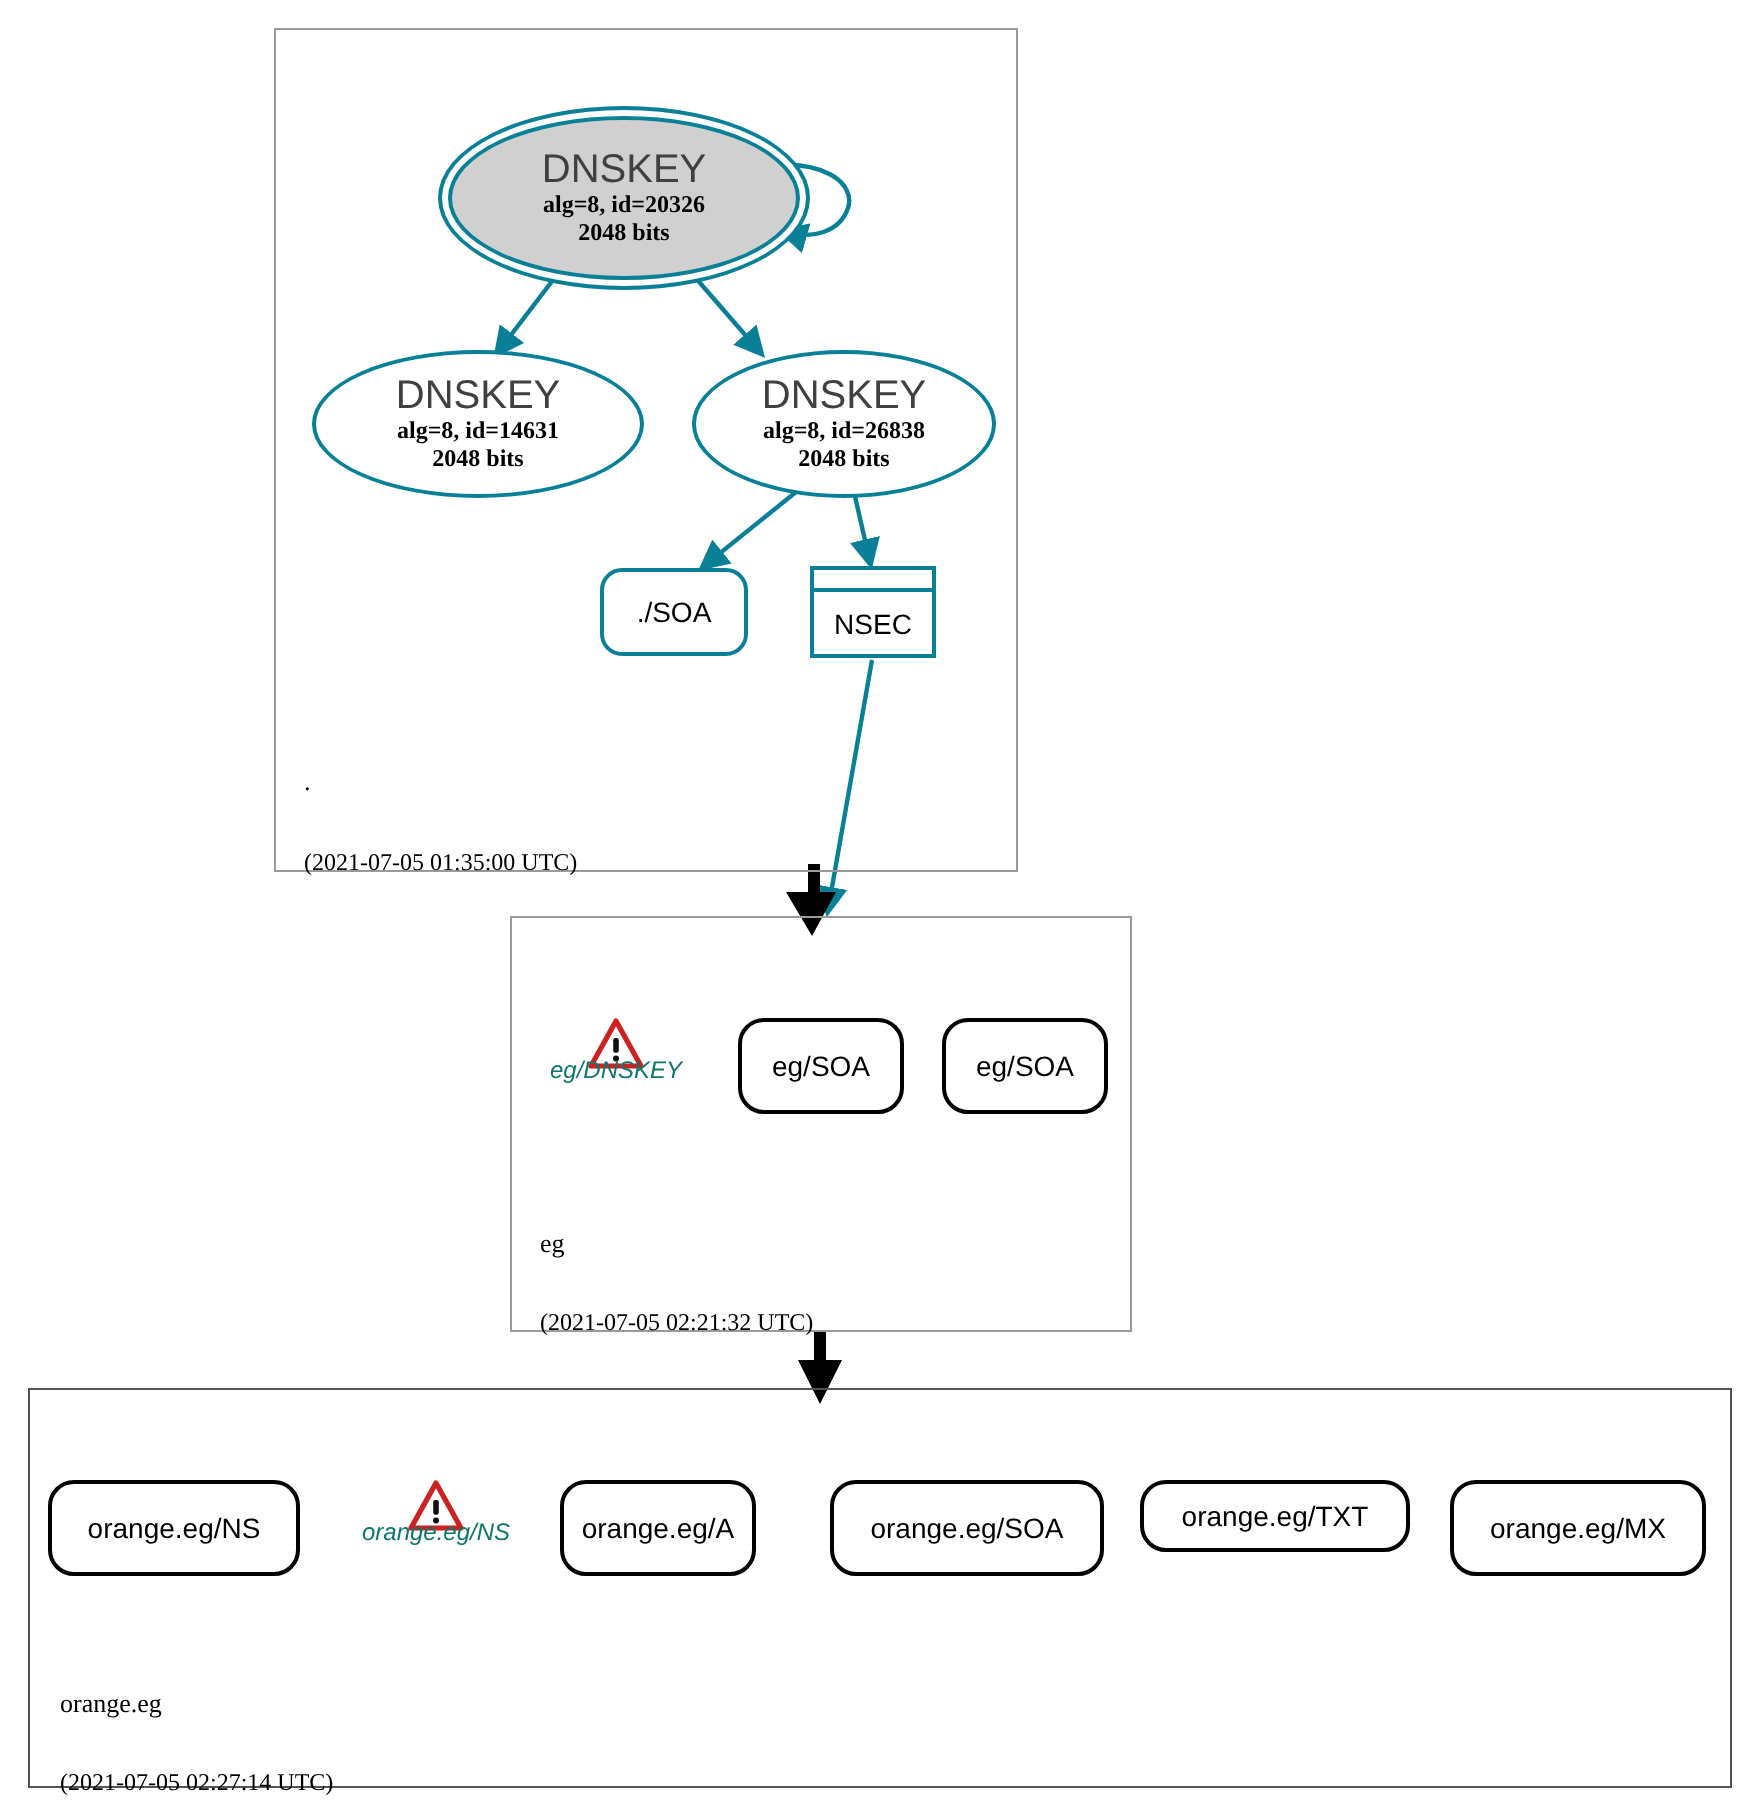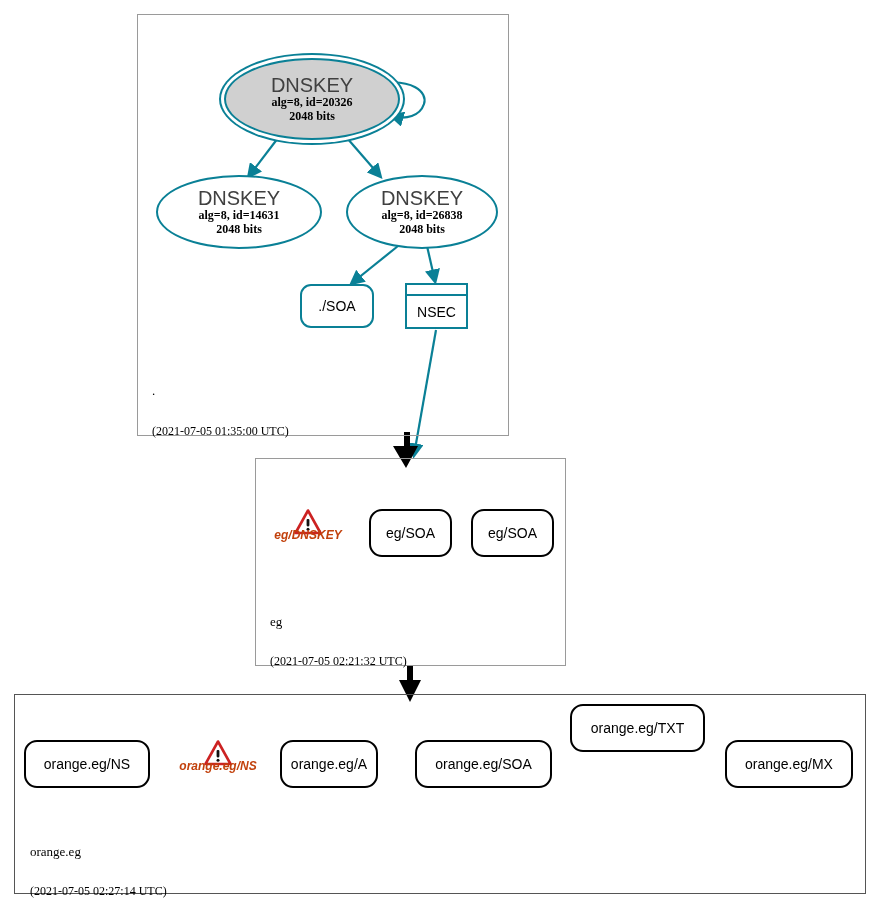--- a/index.html
+++ b/index.html
@@ -121,24 +121,23 @@
   .warn-group {
     position: absolute;
     display: flex;
     flex-direction: column;
     align-items: center;
   }
   .warn-label {
     font-family: "Liberation Sans", sans-serif;
     font-style: italic;
     font-size: 12px;
-    color: #c2410c;
+    color: #0f766e;
     white-space: nowrap;
     margin-top: -7px;
-    font-weight: bold;
   }
 </style>
 </head>
 <body>
 
 <svg id="canvas" viewBox="0 0 877 910" xmlns="http://www.w3.org/2000/svg">
   <defs>
     <marker id="arrowTeal" viewBox="0 0 12 12" refX="9" refY="6" markerWidth="7" markerHeight="7" orient="auto-start-reverse">
       <path d="M 0 0 L 12 6 L 0 12 z" fill="#0a8096"></path>
     </marker>
@@ -250,21 +249,21 @@
 </div>
 
 <div class="node rr-node black" id="n-orange-a" style="left:280px; top:740px; width:98px; height:48px;">
   <span>orange.eg/A</span>
 </div>
 
 <div class="node rr-node black" id="n-orange-soa" style="left:415px; top:740px; width:137px; height:48px;">
   <span>orange.eg/SOA</span>
 </div>
 
-<div class="node rr-node black" id="n-orange-txt" style="left:570px; top:704px; width:135px; height:48px;">
+<div class="node rr-node black" id="n-orange-txt" style="left:570px; top:740px; width:135px; height:36px;">
   <span>orange.eg/TXT</span>
 </div>
 
 <div class="node rr-node black" id="n-orange-mx" style="left:725px; top:740px; width:128px; height:48px;">
   <span>orange.eg/MX</span>
 </div>
 
 <div class="zone-label" style="left:30px; top:844px;">orange.eg</div>
 <div class="zone-time" style="left:30px; top:868px;">(2021-07-05 02:27:14 UTC)</div>
 

